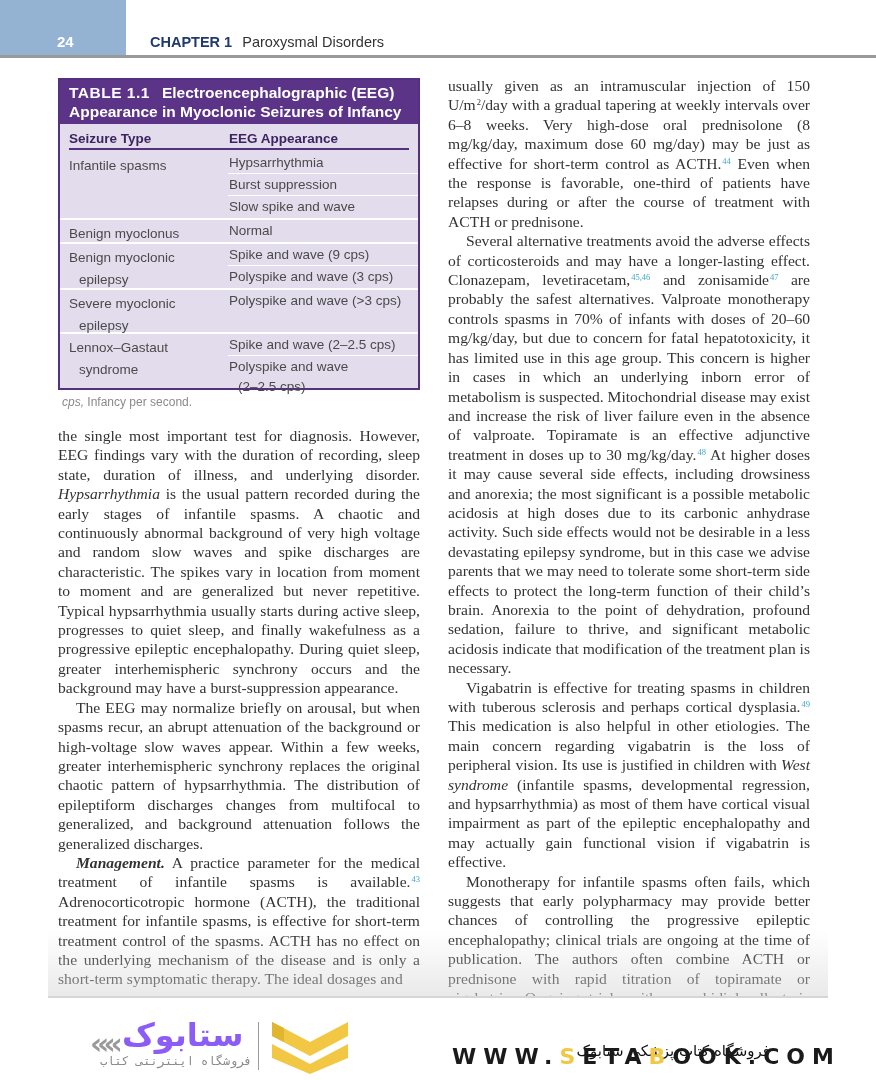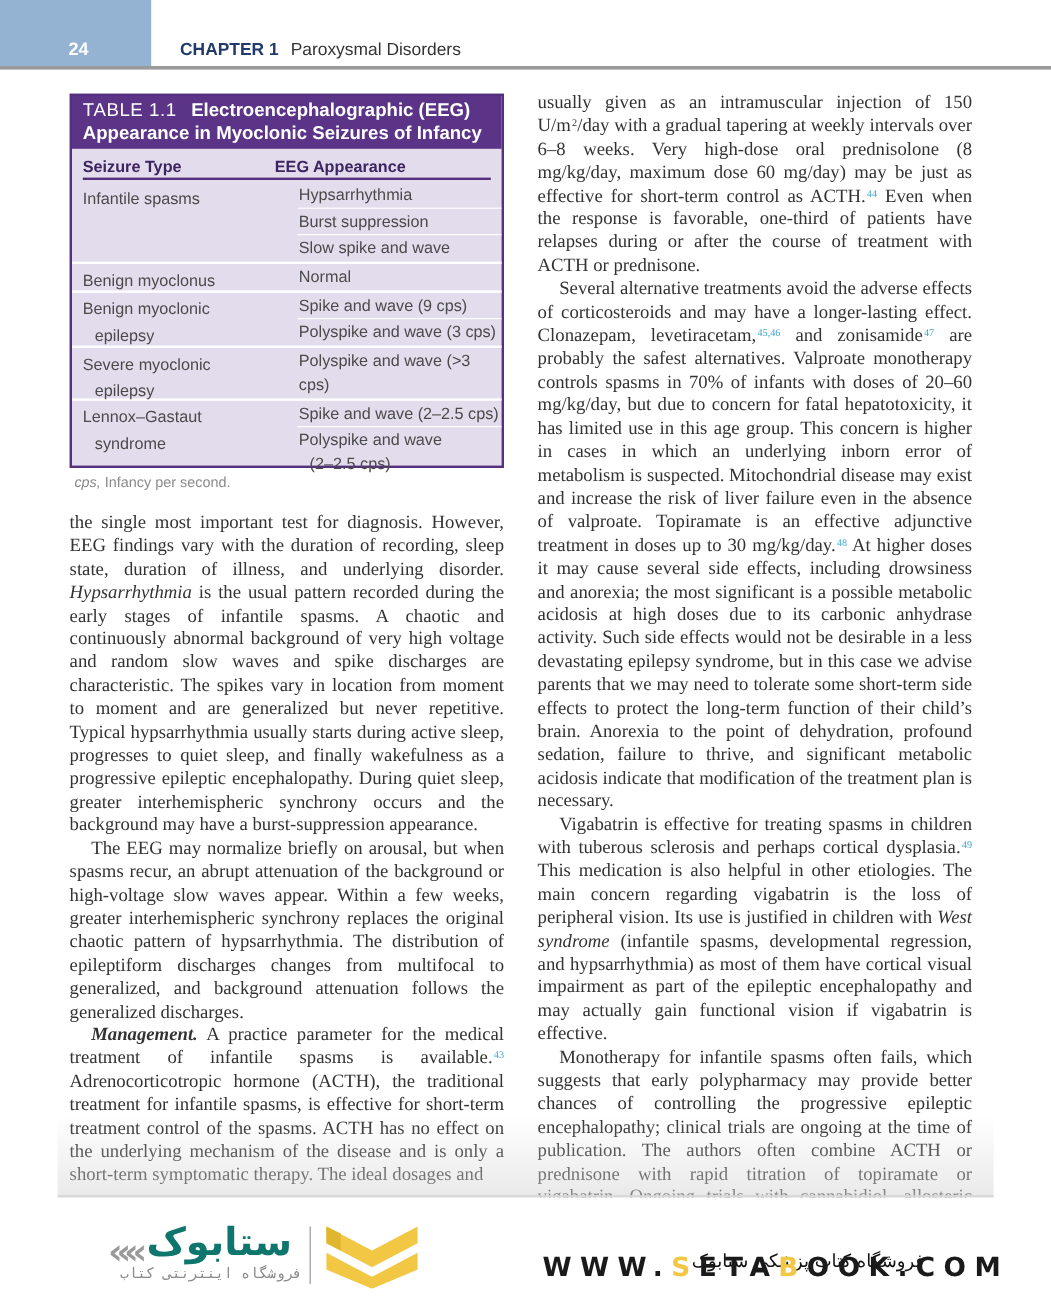--- a/index.html
+++ b/index.html
@@ -11,28 +11,28 @@
   .page-tab { position: absolute; left: 0; top: 0; width: 126px; height: 55px; background: #94b2d2; }
   .page-num { position: absolute; left: 57px; top: 33px; font-family: "Liberation Sans", sans-serif; font-weight: bold; font-size: 15px; color: #ffffff; }
   .running-head { position: absolute; left: 150px; top: 34px; font-family: "Liberation Sans", sans-serif; font-size: 14.5px; color: #333; white-space: nowrap; }
   .running-head .chap { font-weight: bold; color: #1f3a6b; margin-right: 6px; margin-top: 12px; }
   .header-rule { position: absolute; left: 0; top: 55px; width: 876px; height: 3px; background: #9a9a9a; }
 
   
   .tbl { position: absolute; left: 58px; top: 78px; width: 362px; height: 312px; border: 2px solid #55307f; background: #e3dced; }
   .tbl-title { background: #5b3487; color: #fff; font-family: "Liberation Sans", sans-serif; padding: 3px 8px 3px 9px; height: 44px; }
   .tbl-title .t1 { font-size: 15.5px; line-height: 19px; white-space: nowrap; }
-  .tbl-title .t1 .lab { font-weight: normal; letter-spacing: 0.5px; margin-right: 12px; }
+  .tbl-title .t1 .lab { font-weight: bold; letter-spacing: 0.5px; margin-right: 12px; }
   .tbl-title .t1 .bold { font-weight: bold; }
   .tbl-title .t2 { font-size: 15.5px; font-weight: bold; line-height: 19px; white-space: nowrap; }
   .tbl-head { position: absolute; top: 50px; left: 9px; right: 9px; height: 20px; border-bottom: 2px solid #55307f; font-family: "Liberation Sans", sans-serif; font-weight: bold; font-size: 13.5px; color: #3d2460; }
   .tbl-head .c1 { position: absolute; left: 0; top: 1px; }
   .tbl-head .c2 { position: absolute; left: 160px; top: 1px; }
   .tbl-body { position: absolute; top: 72px; left: 0; right: 0; font-family: "Liberation Sans", sans-serif; font-size: 13.5px; color: #4a4a4a; }
-  .grp { position: relative; border-bottom: 2px solid #ffffff; padding-left: 20px; }
+  .grp { position: relative; border-bottom: 2px solid #ffffff; }
   .grp:last-child { border-bottom: none; }
   .grp .stype { position: absolute; left: 9px; top: 3px; width: 150px; line-height: 22px; }
   .grp .stype .ind { display: block; padding-left: 10px; }
   .eeg-list { margin-left: 168px; }
   .eeg { height: 22px; line-height: 22px; border-bottom: 1px solid #ffffff; padding-left: 1px; }
   .eeg:last-child { border-bottom: none; }
   .eeg.tall { height: 42px; line-height: 20px; padding-top: 1px; }
   .eeg.tall .ind { display: block; padding-left: 9px; }
   .tbl-foot { position: absolute; left: 62px; top: 395px; font-family: "Liberation Sans", sans-serif; font-size: 12px; color: #8a8a8a; }
   .tbl-foot i { font-style: italic; }
@@ -47,21 +47,21 @@
   .right-col { left: 448px; top: 76px; width: 362px; }
 
   
   .bottom-shade { position: absolute; left: 48px; top: 930px; width: 780px; height: 68px; background: linear-gradient(to bottom, rgba(255,255,255,0) 0%, rgba(215,215,215,0.55) 100%); pointer-events: none; }
   .cutline { position: absolute; left: 48px; top: 996px; width: 780px; height: 2px; background: #d6d6d6; }
 
   
   .footer { position: absolute; left: 0; top: 998px; width: 876px; height: 82px; background: #fff; }
   .logo { position: absolute; left: 90px; top: 14px; width: 270px; height: 60px; }
   .logo .chev-grey { position: absolute; left: 0; top: 14px; font-family: "DejaVu Sans", sans-serif; font-size: 30px; font-weight: bold; color: #9a9a9a; letter-spacing: -6px; }
-  .logo .brand { position: absolute; left: 32px; top: 4px; font-family: "DejaVu Sans", sans-serif; font-size: 32px; font-weight: bold; color: #0f766e; }
+  .logo .brand { position: absolute; left: 32px; top: 4px; font-family: "DejaVu Sans", sans-serif; font-size: 32px; font-weight: bold; color: #8b5cf6; }
   .logo .brand-sub { position: absolute; left: 10px; top: 42px; font-family: Liberation Mono, monospace; font-size: 12px; color: #8a8a8a; white-space: nowrap; direction: rtl; }
   .logo .divider { position: absolute; left: 168px; top: 10px; width: 1px; height: 48px; background: #9a9a9a; }
   .logo .emblem { position: absolute; left: 180px; top: 6px; width: 80px; height: 56px; }
   .fa-title { position: absolute; right: 106px; top: 16px; font-family: "DejaVu Sans", sans-serif; font-size: 15px; color: #111; direction: rtl; white-space: nowrap; margin-top: 28px; }
   .site { position: absolute; left: 452px; top: 46px; font-family: "DejaVu Sans", sans-serif; font-size: 22px; font-weight: bold; color: #1a1a1a; letter-spacing: 7px; white-space: nowrap; }
   .site .hl { color: #f2c744; }
 </style>
 </head>
 <body>
 

